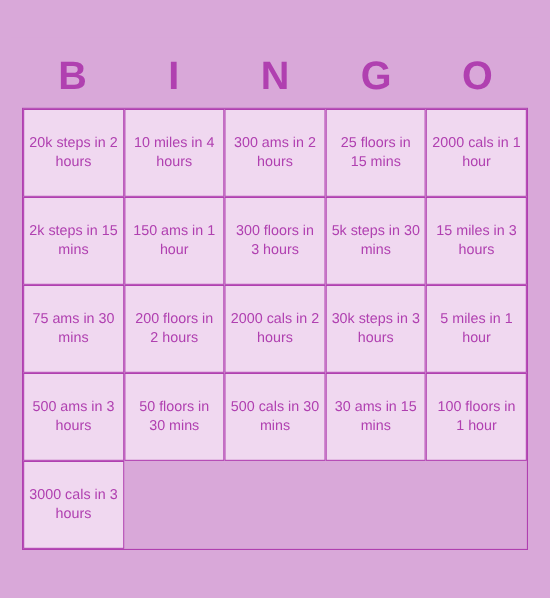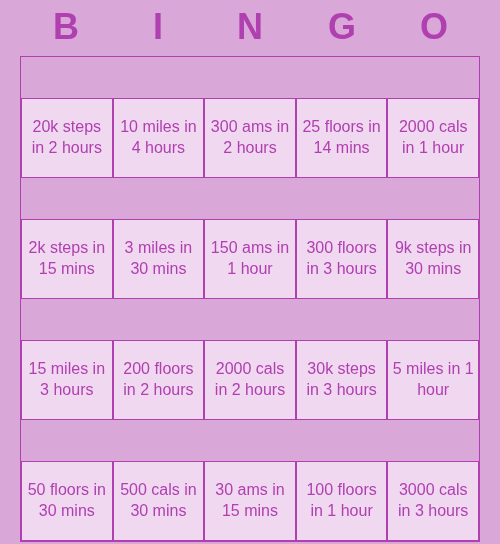--- a/index.html
+++ b/index.html
@@ -41,59 +41,59 @@
     .bingo-grid {
       display: grid;
       grid-template-columns: repeat(5, 1fr);
       border: 1px solid #b040b0;
     }
 
     .bingo-cell {
       border: 1px solid #b040b0;
       padding: 6px 4px;
       text-align: center;
-      font-size: 16px;
+      font-size: 13px;
       color: #b040b0;
       min-height: 80px;
       display: flex;
       align-items: center;
       justify-content: center;
       line-height: 1.3;
       background-color: #f0d8f0;
-      margin-top: 41px;
     }
   </style>
 </head>
 <body>
 
 <div class="bingo-card">
   <div class="bingo-header">
 
   <div class="bingo-letter">B</div>
       <div class="bingo-letter">I</div>
       <div class="bingo-letter">N</div>
       <div class="bingo-letter">G</div>
       <div class="bingo-letter">O</div>
     </div>
   <div class="bingo-grid">
 
   <div class="bingo-cell">20k steps in 2 hours</div>
       <div class="bingo-cell">10 miles in 4 hours</div>
       <div class="bingo-cell">300 ams in 2 hours</div>
-      <div class="bingo-cell">25 floors in 14 mins</div>
+      <div class="bingo-cell">25 floors in 15 mins</div>
       <div class="bingo-cell">2000 cals in 1 hour</div>
       <div class="bingo-cell">2k steps in 15 mins</div>
-      <div class="bingo-cell">3 miles in 30 mins</div>
       <div class="bingo-cell">150 ams in 1 hour</div>
       <div class="bingo-cell">300 floors in 3 hours</div>
-      <div class="bingo-cell">9k steps in 30 mins</div>
+      <div class="bingo-cell">5k steps in 30 mins</div>
       <div class="bingo-cell">15 miles in 3 hours</div>
+      <div class="bingo-cell">75 ams in 30 mins</div>
       <div class="bingo-cell">200 floors in 2 hours</div>
       <div class="bingo-cell">2000 cals in 2 hours</div>
       <div class="bingo-cell">30k steps in 3 hours</div>
       <div class="bingo-cell">5 miles in 1 hour</div>
+      <div class="bingo-cell">500 ams in 3 hours</div>
       <div class="bingo-cell">50 floors in 30 mins</div>
       <div class="bingo-cell">500 cals in 30 mins</div>
       <div class="bingo-cell">30 ams in 15 mins</div>
       <div class="bingo-cell">100 floors in 1 hour</div>
       <div class="bingo-cell">3000 cals in 3 hours</div>
     </div>
 </div>
 
 </body></html>

